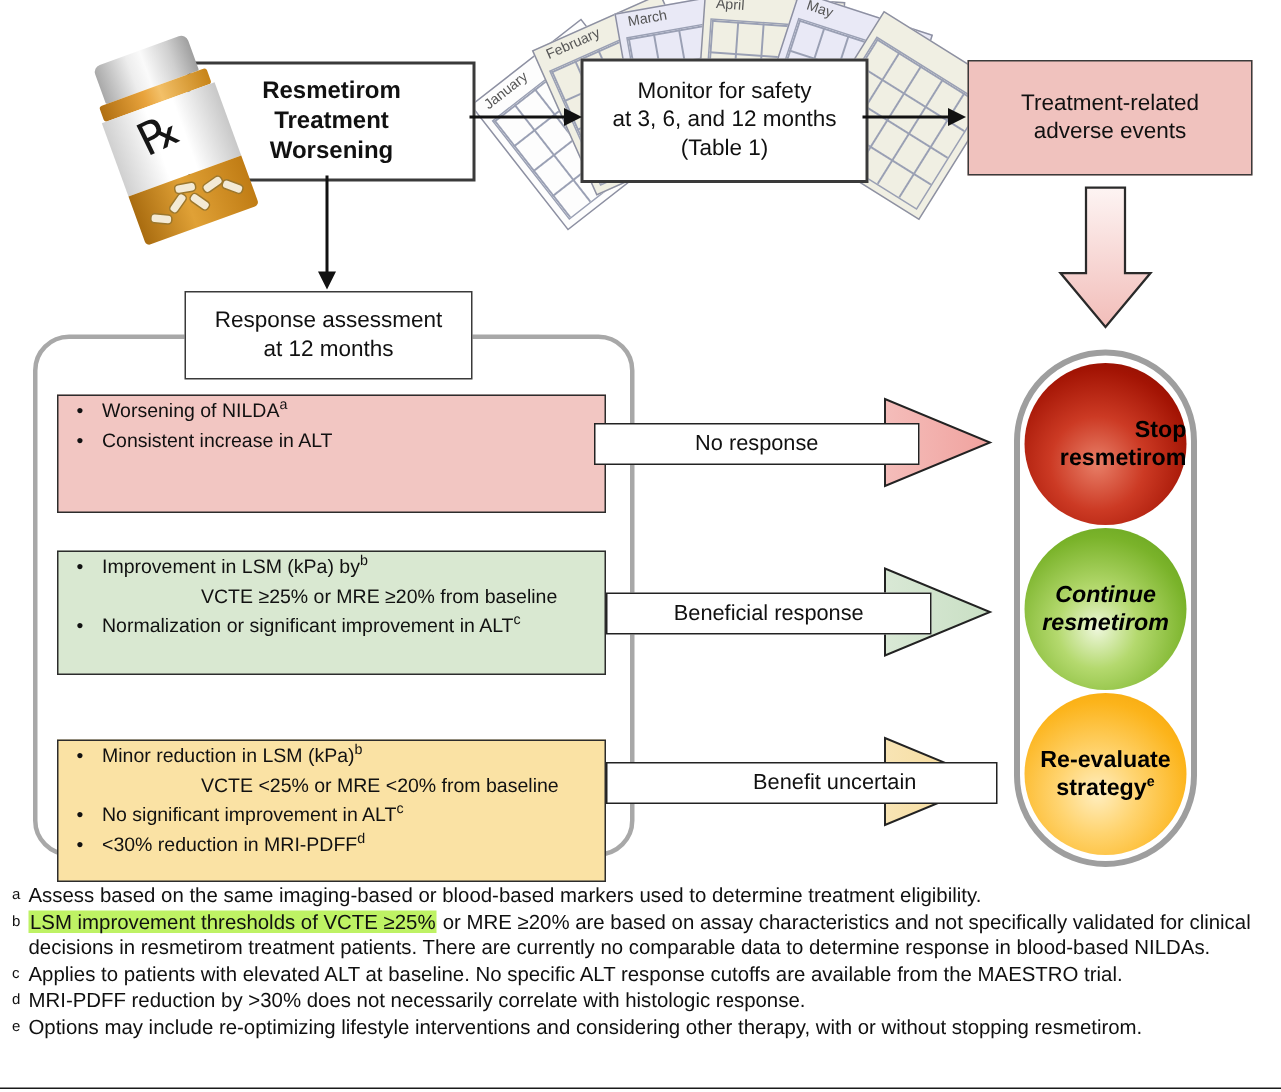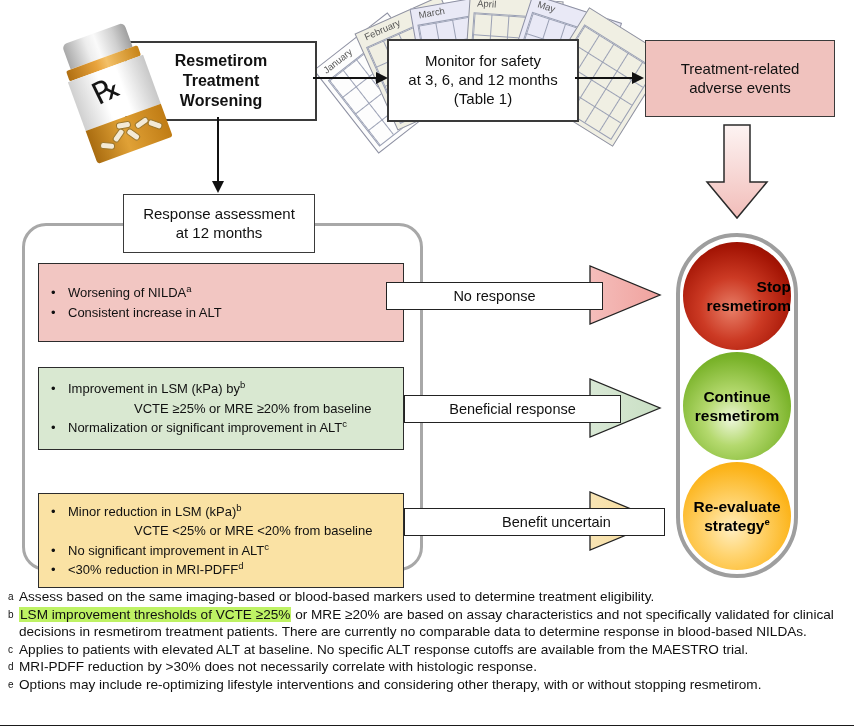--- a/index.html
+++ b/index.html
@@ -46,39 +46,39 @@
     font-family:"DejaVu Sans",sans-serif;transform:rotate(-6deg);color:#151515;}
   .bottle .base{position:relative;width:80px;height:35px;overflow:hidden;
     background:linear-gradient(to right,#a96c10,#e0a136 45%,#c07c14);border-radius:0 0 3px 3px;}
   .pill{position:absolute;width:13px;height:5px;border-radius:3px;background:#f3ead6;
     border:1px solid #9c772c;}
   
   .roundbox{position:absolute;left:22px;top:223px;width:395px;height:342px;
     border:3px solid #a8a8a8;border-radius:24px;background:#fff;z-index:1;}
   
   .crit{position:absolute;left:38px;width:364px;border:1.4px solid #2c2c2c;
-    display:flex;flex-direction:column;justify-content:center;z-index:2;
+    display:flex;flex-direction:column;justify-content:flex-start;z-index:2;
     font-size:13px;line-height:19.5px;}
   .crit-line{display:flex;padding-left:12px;}
   .crit-line .bullet{width:17px;flex:0 0 17px;}
   .crit-line .bullet::before{content:"\2022";}
   .crit-sub{padding-left:95px;}
   sup.small{font-size:9.5px;vertical-align:super;line-height:0;}
   
   .barrow{position:absolute;z-index:3;}
   .alabel{position:absolute;background:#fff;border:1.2px solid #222;z-index:4;
     display:flex;align-items:center;justify-content:center;font-size:14.5px;}
   
   .traffic{position:absolute;left:676px;top:233px;width:122px;height:345px;
     border:4.5px solid #9e9e9e;border-radius:61px;background:#fff;z-index:2;box-sizing:border-box;}
   .ball{position:absolute;width:108px;height:108px;border-radius:50%;left:683px;z-index:3;
     display:flex;flex-direction:column;align-items:center;justify-content:center;
     font-weight:bold;font-size:15.5px;line-height:19px;text-align:center;color:#000;}
   .ball.red{background:radial-gradient(circle at 45% 62%,#e87f68 0%,#cc3a24 35%,#a31404 70%,#7d0b00 100%);}
-  .ball.green{background:radial-gradient(circle at 45% 62%,#eef7dc 0%,#b4d96e 30%,#7ab32a 68%,#5d9a1b 100%);}
+  .ball.green{background:radial-gradient(circle at 45% 62%,#eef7dc 0%,#b4d96e 30%,#7ab32a 68%,#5d9a1b 100%);font-style:italic;}
   .ball.orange{background:radial-gradient(circle at 45% 62%,#ffeec0 0%,#ffd470 30%,#fcb41b 68%,#f09e00 100%);}
   
   .fnblock{position:absolute;left:8px;top:588px;width:845px;z-index:2;}
   .fn{position:relative;padding-left:11px;font-size:13.6px;line-height:17.6px;color:#101010;}
   .fn .mk{position:absolute;left:0;top:0;font-size:10px;}
   .hl{background:#bef264;padding:0 1px;}
   .bottomline{position:absolute;left:0;top:725px;width:854px;border-top:1.6px solid #1a1a1a;}
 </style>
 </head>
 <body>
@@ -209,21 +209,21 @@
 
   <svg class="barrow" style="left:420px;top:264px;" width="242" height="62" viewBox="0 0 242 62">
     <defs>
         <linearGradient id="gA1" x1="0" y1="0" x2="1" y2="0">
       <stop offset="0" stop-color="#ffffff"></stop>
           <stop offset="1" stop-color="#f0a29e"></stop>
     </linearGradient>
       </defs>
     <polygon points="1,19 170,19 170,2 240,31 170,60 170,43 1,43" fill="url(#gA1)" stroke="#222" stroke-width="1.3"></polygon>
   </svg>
-  <div class="alabel" style="left:386px;top:282px;width:215px;height:26px;">
+  <div class="alabel" style="left:396px;top:282px;width:215px;height:26px;">
     <span>No response</span>
   </div>
 
   <svg class="barrow" style="left:420px;top:377px;" width="242" height="62" viewBox="0 0 242 62">
     <defs>
         <linearGradient id="gA2" x1="0" y1="0" x2="1" y2="0">
       <stop offset="0" stop-color="#ffffff"></stop>
           <stop offset="1" stop-color="#c9dfc4"></stop>
     </linearGradient>
       </defs>

